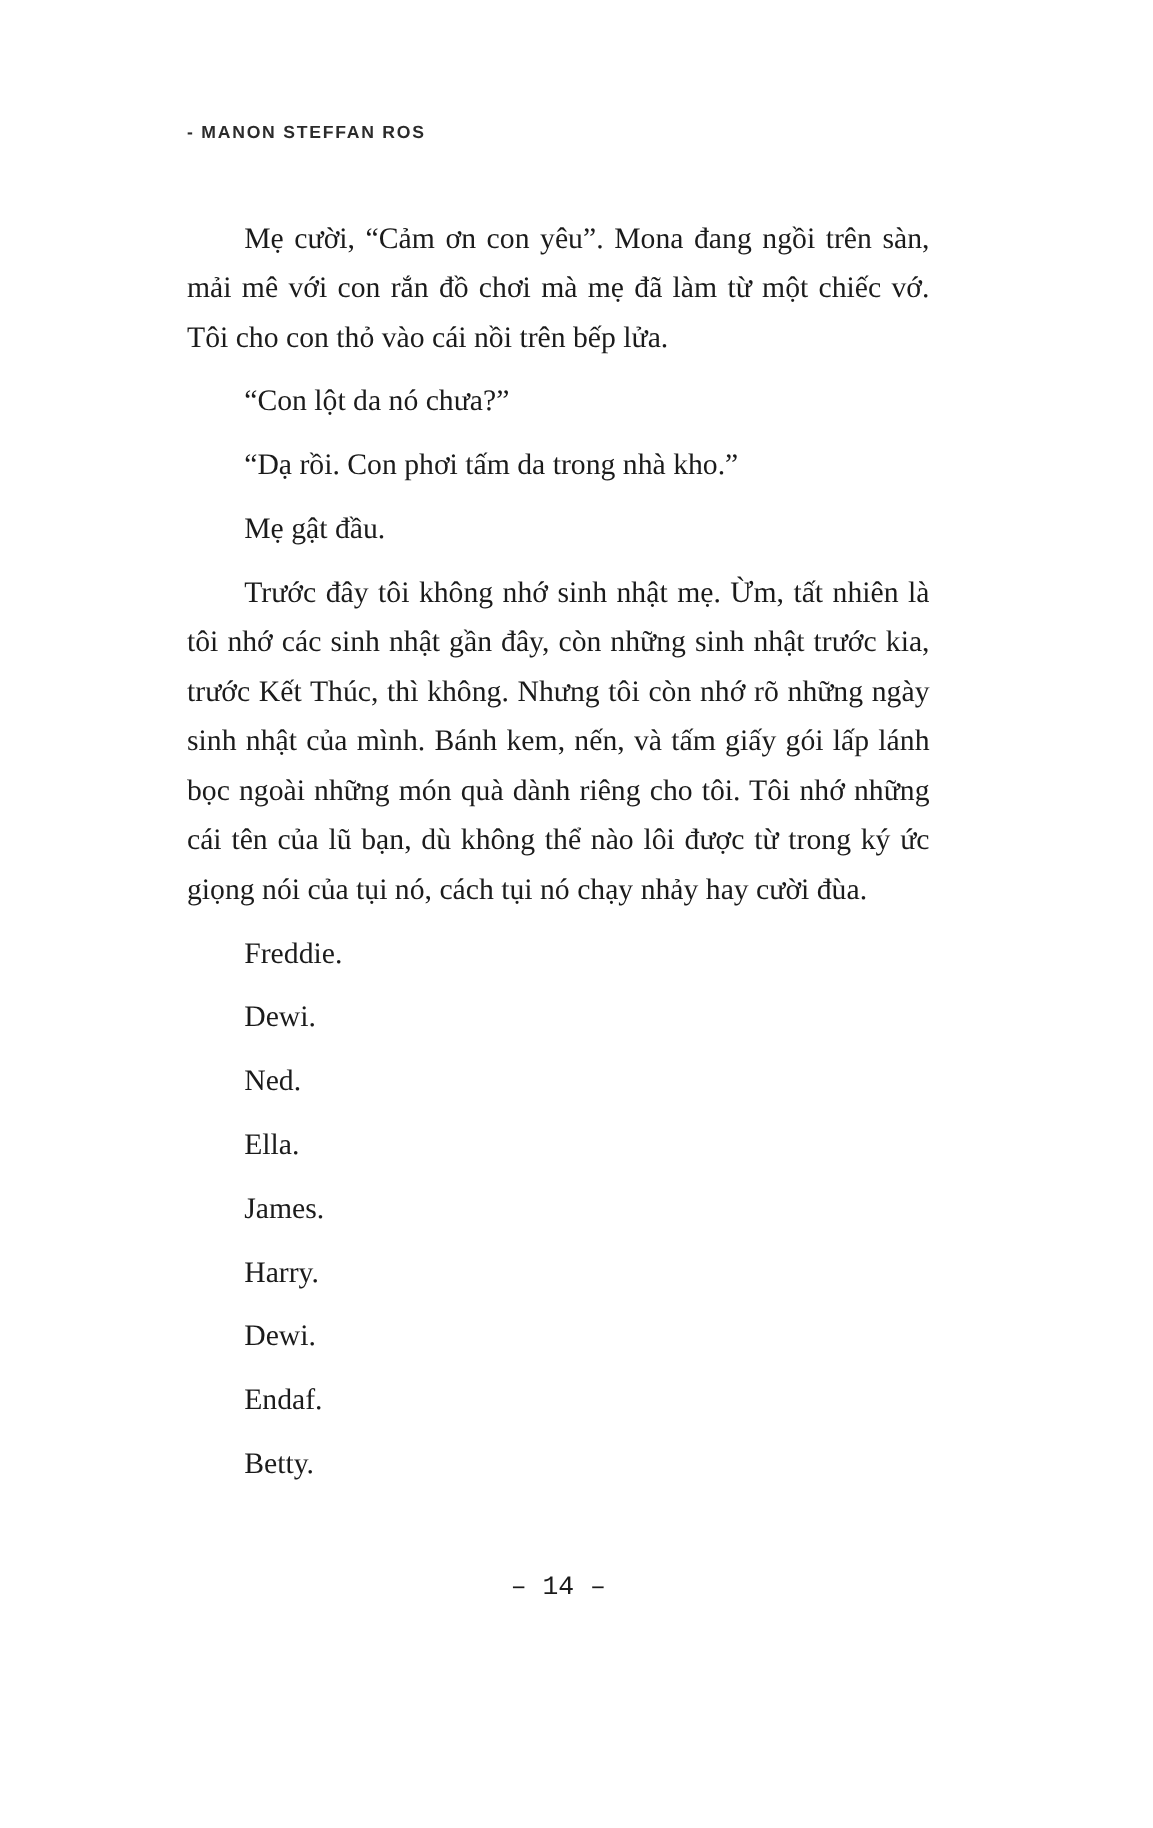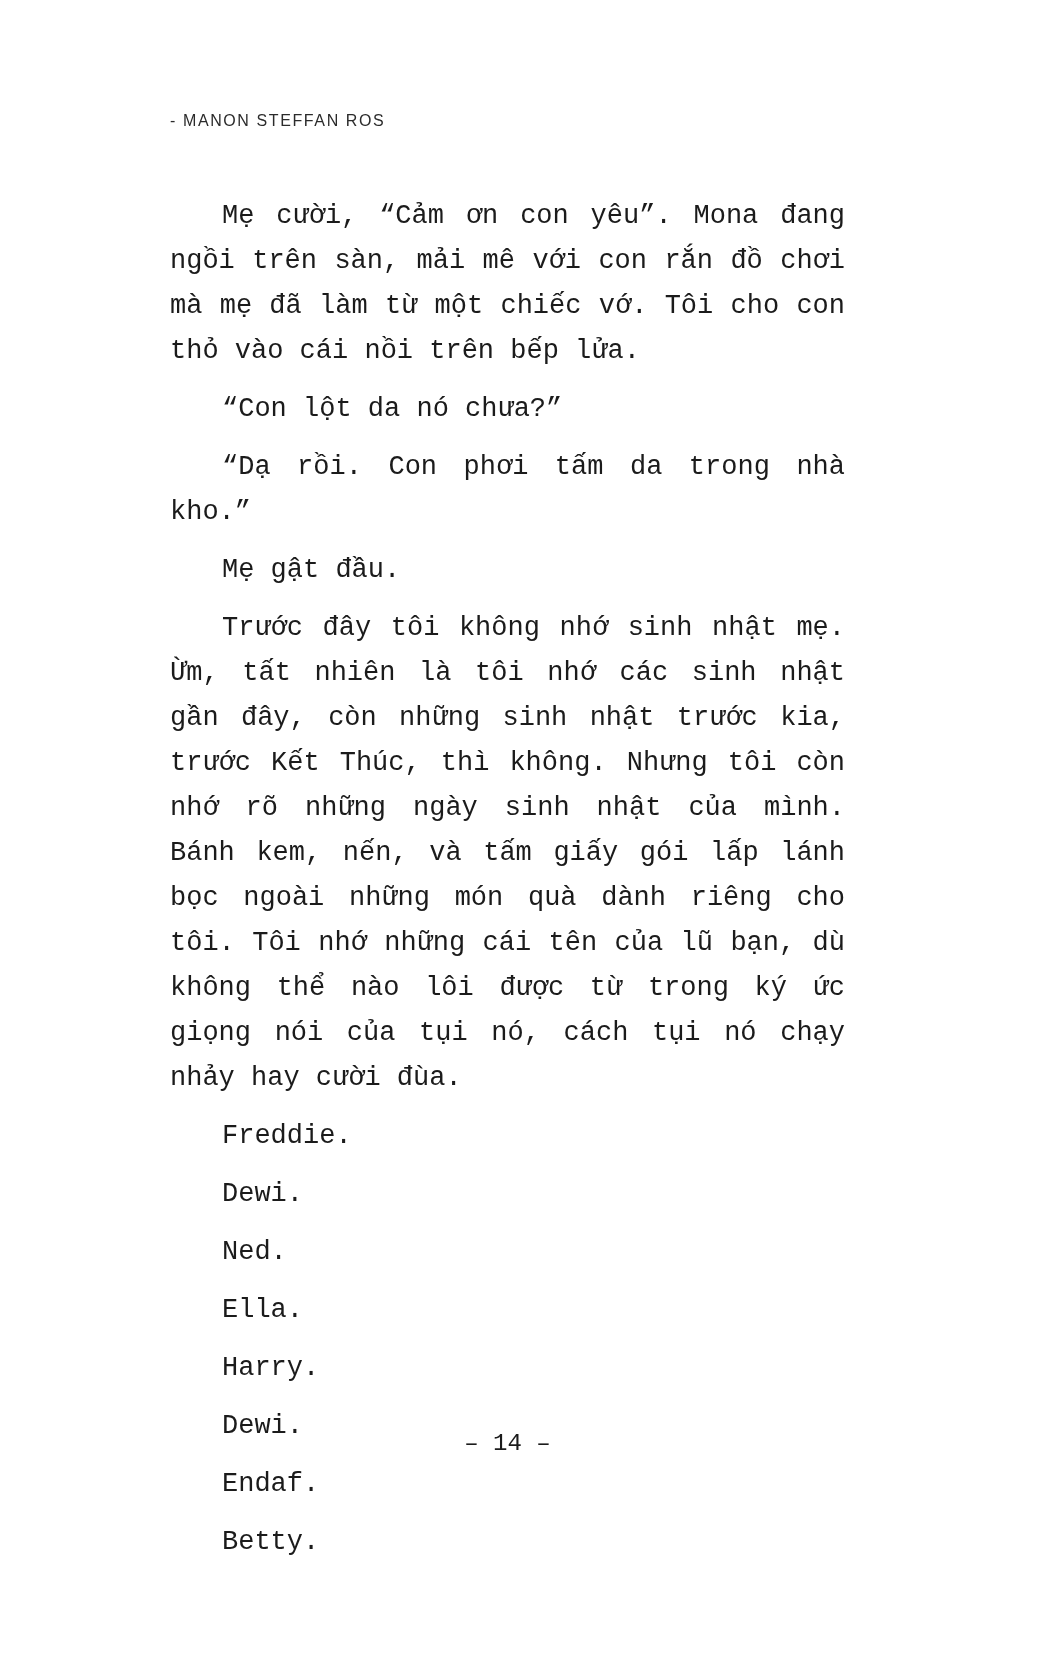--- a/index.html
+++ b/index.html
@@ -14,27 +14,27 @@
     height: 1662px;
     margin: 0 auto;
     background: #ffffff;
     box-sizing: border-box;
     padding: 112px 203px 0 170px;
     overflow: hidden;
   }
   .author-header {
     font-family: "Liberation Sans", "DejaVu Sans", sans-serif;
     font-size: 16px;
-    font-weight: 400;
+    font-weight: 700;
     letter-spacing: 1.6px;
     color: #2b2b2b;
     margin: 0 0 64px 0;
   }
   .body-text p {
-    font-family: Liberation Mono, monospace;
+    font-family: Liberation Serif, serif;
     font-size: 27px;
     line-height: 45px;
     color: #1b1b1b;
     text-align: justify;
     text-indent: 52px;
     margin: 0 0 13px 0;
   }
   .page-number {
     position: absolute;
     left: 170px;
@@ -56,20 +56,21 @@
   <div class="body-text">
     <p>Mẹ cười, “Cảm ơn con yêu”. Mona đang ngồi trên sàn, mải mê với con rắn đồ chơi mà mẹ đã làm từ một chiếc vớ. Tôi cho con thỏ vào cái nồi trên bếp lửa.</p>
     <p>“Con lột da nó chưa?”</p>
     <p>“Dạ rồi. Con phơi tấm da trong nhà kho.”</p>
     <p>Mẹ gật đầu.</p>
     <p>Trước đây tôi không nhớ sinh nhật mẹ. Ừm, tất nhiên là tôi nhớ các sinh nhật gần đây, còn những sinh nhật trước kia, trước Kết Thúc, thì không. Nhưng tôi còn nhớ rõ những ngày sinh nhật của mình. Bánh kem, nến, và tấm giấy gói lấp lánh bọc ngoài những món quà dành riêng cho tôi. Tôi nhớ những cái tên của lũ bạn, dù không thể nào lôi được từ trong ký ức giọng nói của tụi nó, cách tụi nó chạy nhảy hay cười đùa.</p>
     <p>Freddie.</p>
     <p>Dewi.</p>
     <p>Ned.</p>
     <p>Ella.</p>
+    <p>James.</p>
     <p>Harry.</p>
     <p>Dewi.</p>
     <p>Endaf.</p>
     <p>Betty.</p>
   </div>
 
   <div class="page-number">– 14 –</div>
 
 </div>
 

